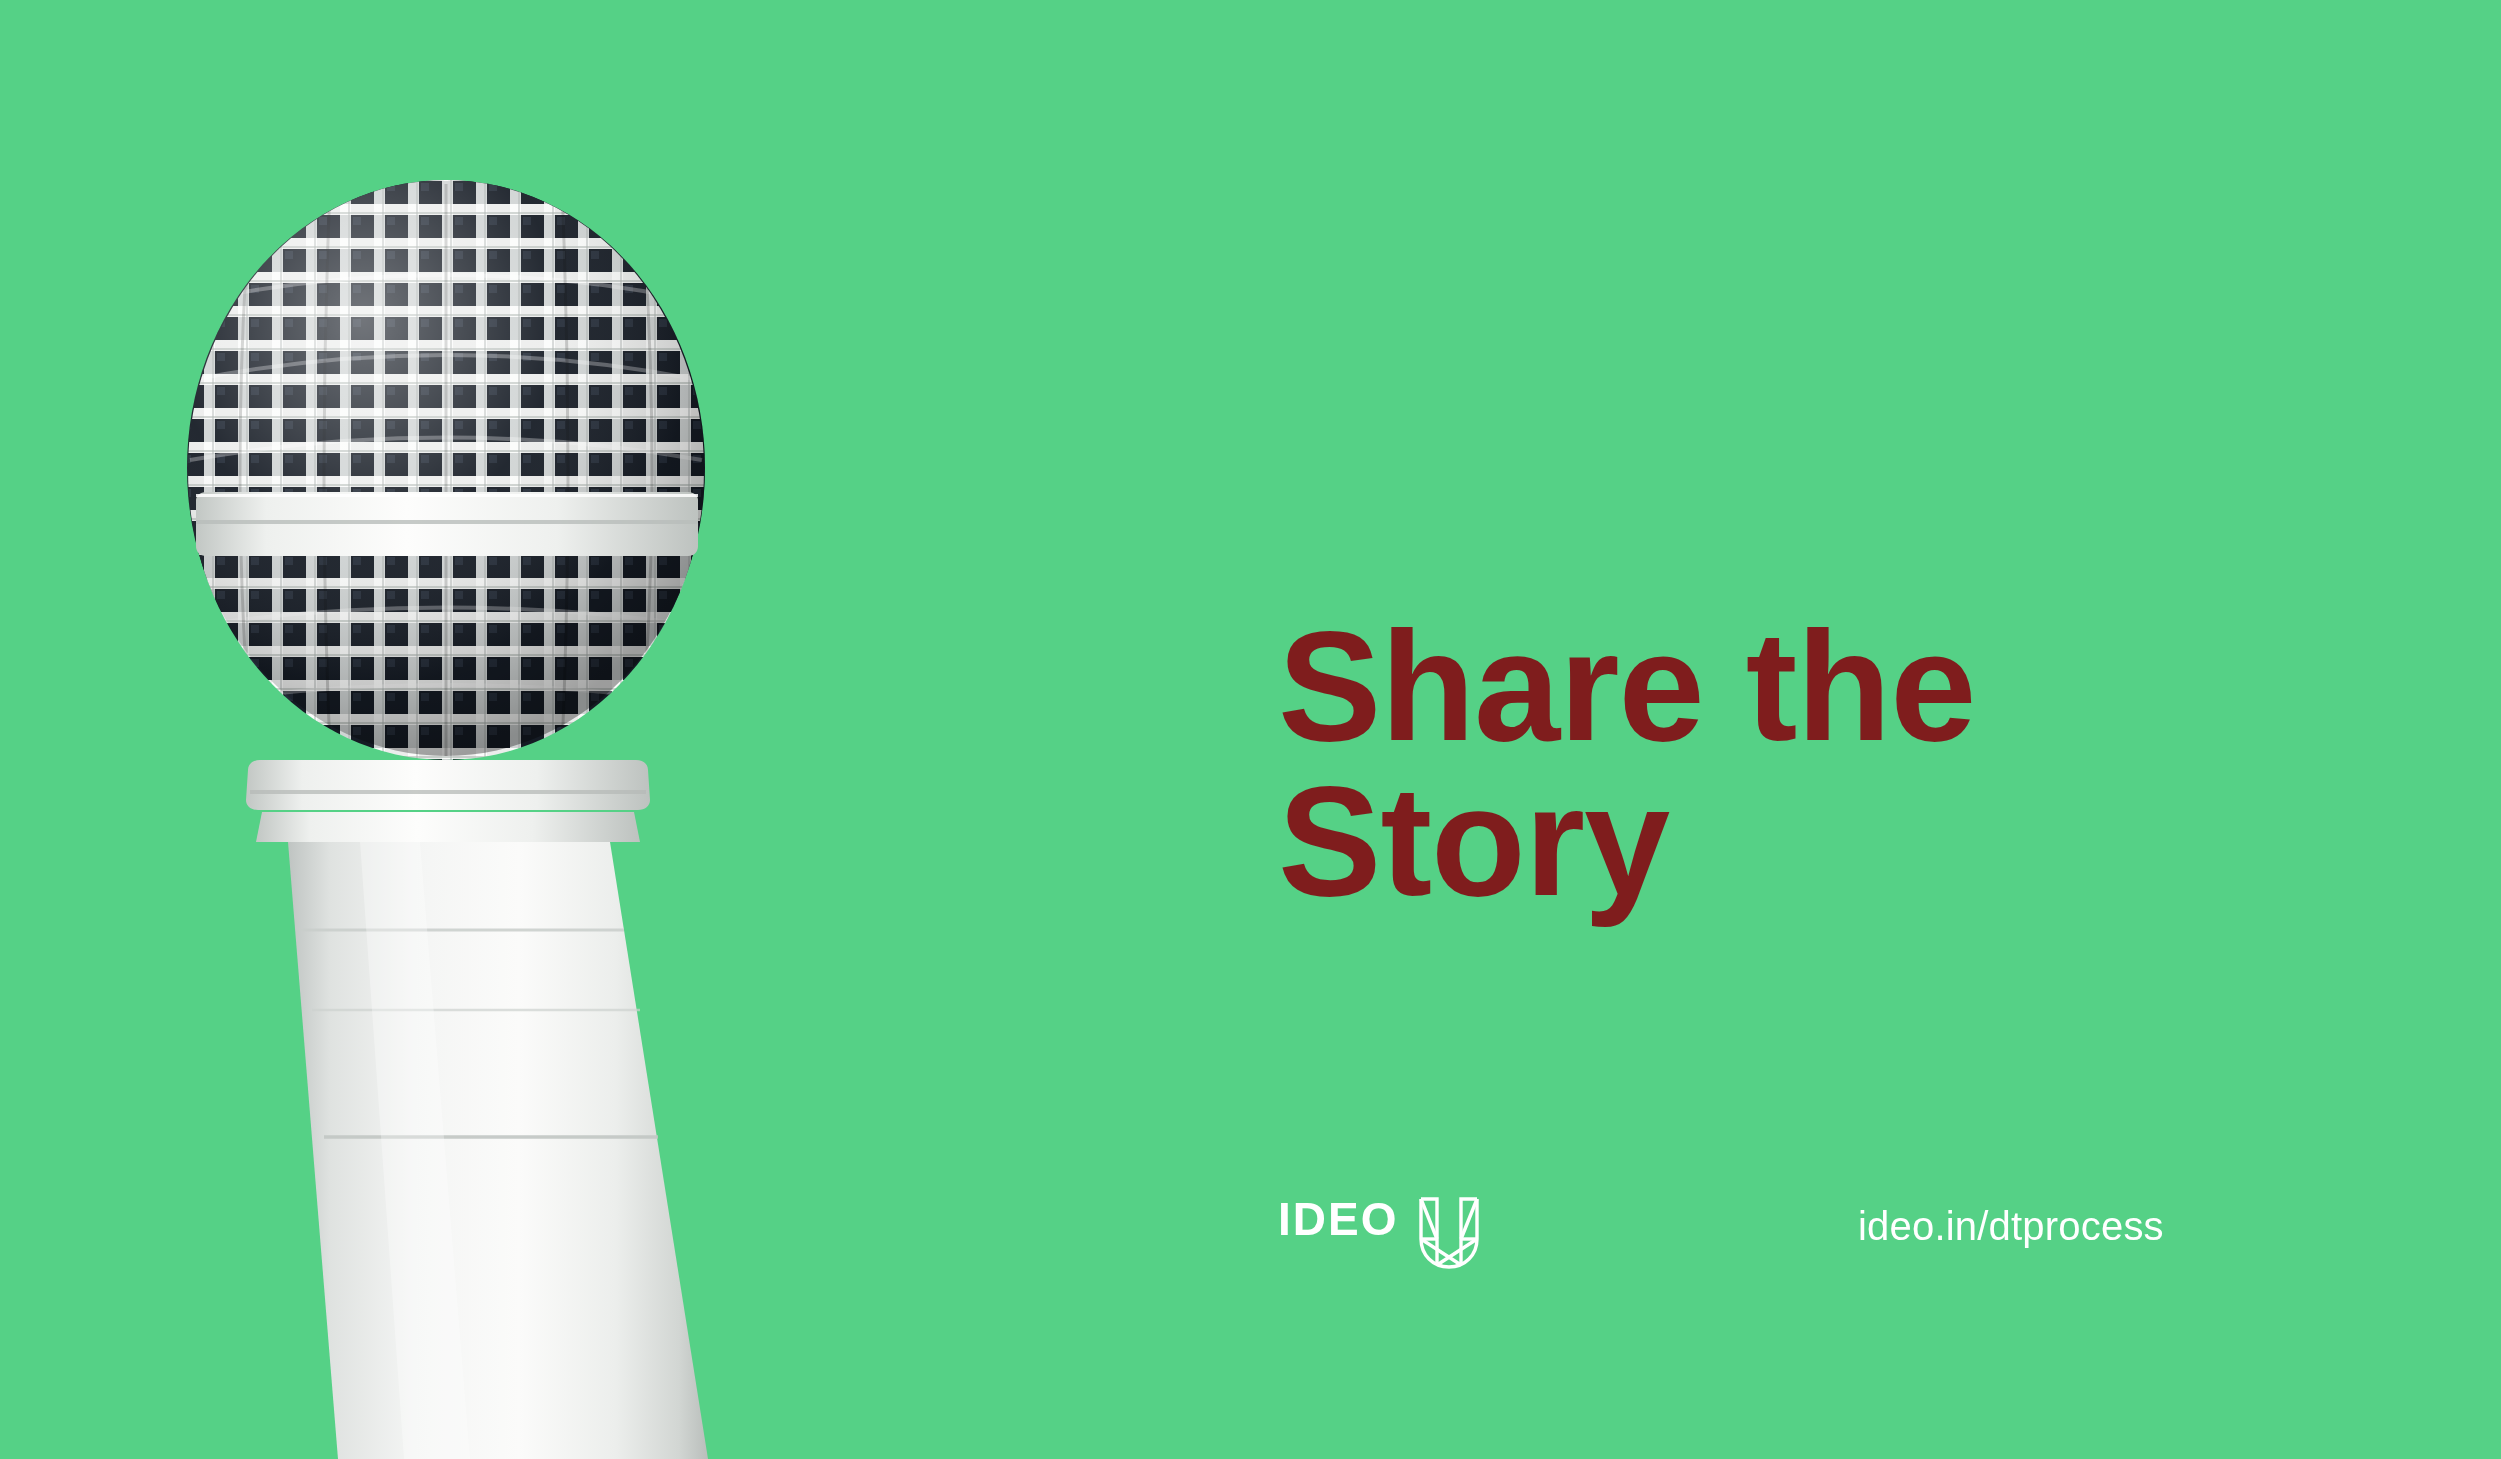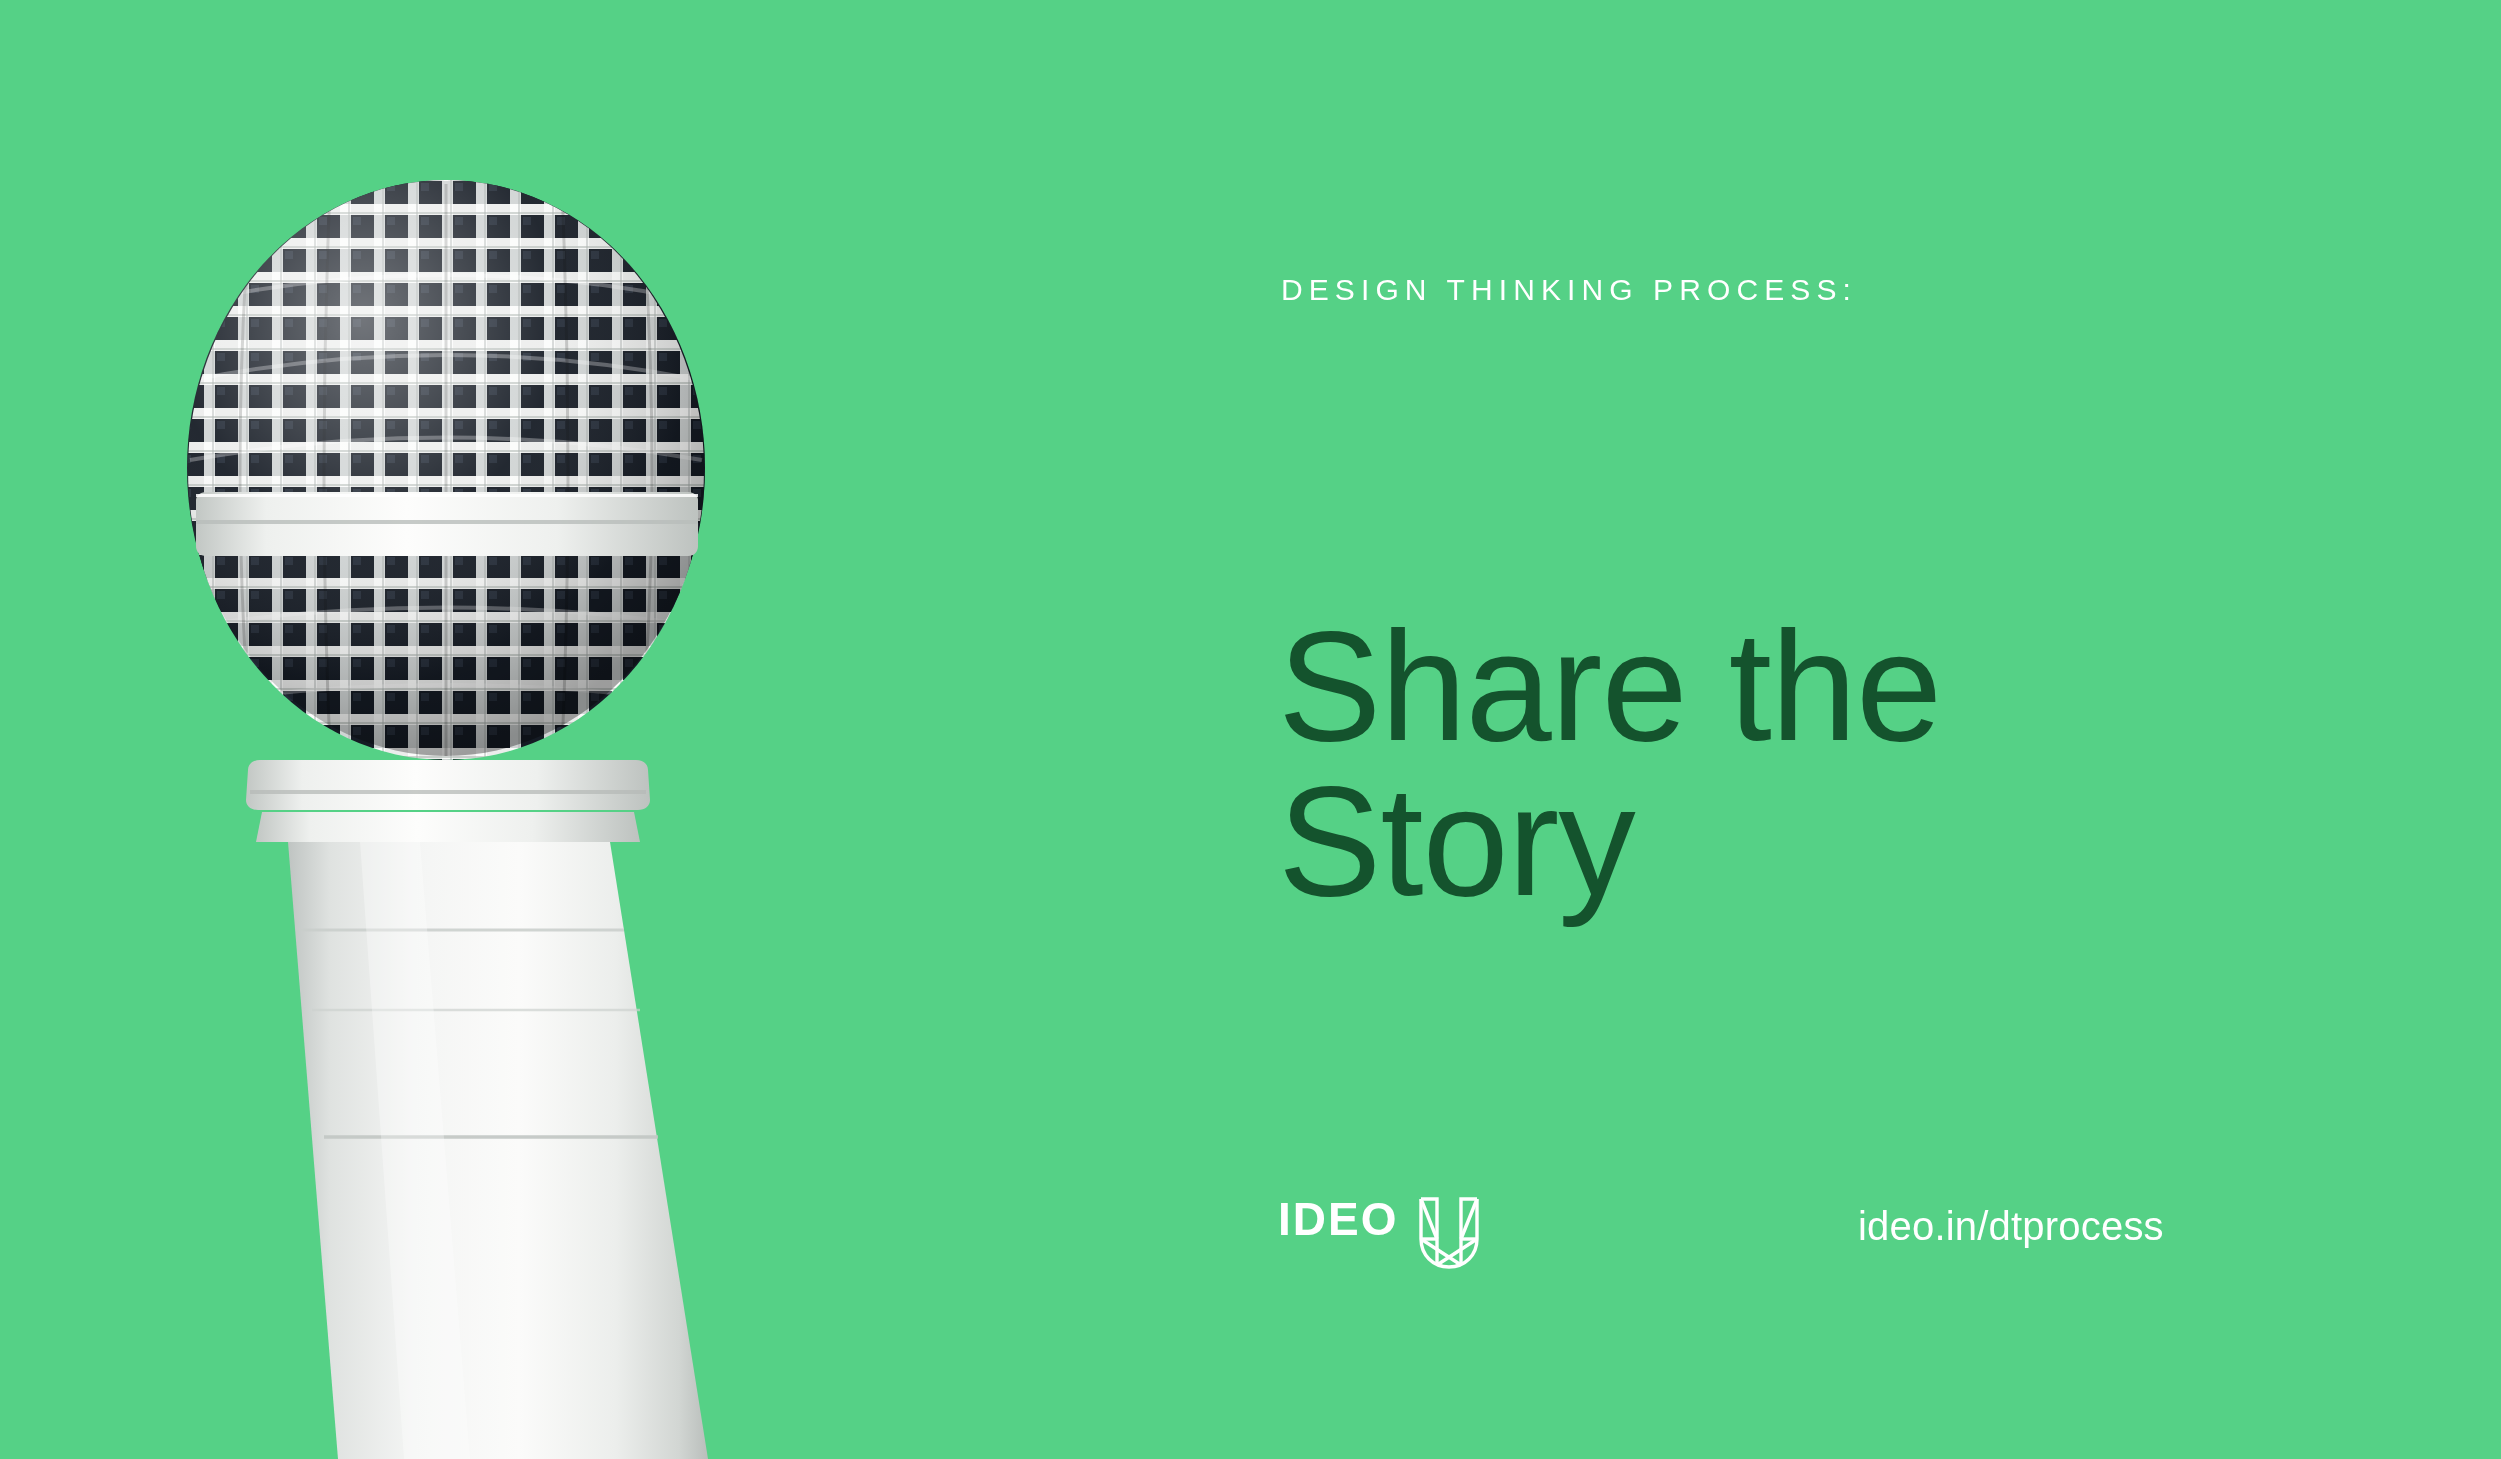--- a/index.html
+++ b/index.html
@@ -54,23 +54,23 @@
     font-weight: 300;
     letter-spacing: 6.1px;
     line-height: 1;
     white-space: nowrap;
   }
 
   .headline {
     position: absolute;
     top: 505px;
     left: 0;
-    color: #14532d;
+    color: #7f1d1d;
     font-size: 155px;
-    font-weight: 400;
+    font-weight: 700;
     line-height: 1.0;
     letter-spacing: -1px;
     white-space: nowrap;
   }
   .headline .hl-line {
     display: block;
   }
 
   
   .footer {
@@ -236,21 +236,20 @@
         <line x1="312" y1="1010" x2="640" y2="1010" stroke="#cdd2cf" stroke-width="2.5" opacity="0.7"></line>
         <line x1="324" y1="1137" x2="658" y2="1137" stroke="#c2c7c4" stroke-width="3.5" opacity="0.9"></line>
 
         <path d="M 360 842 L 420 842 L 470 1459 L 404 1459 Z" fill="#ffffff" opacity="0.32"></path>
       </g>
     </svg>
   </div>
 
   <div class="copy">
 
-    <div class="eyebrow">DESIGN THINKING PROCESS:</div>
 
     <h1 class="headline">
       <span class="hl-line">Share the</span>
       <span class="hl-line">Story</span>
     </h1>
 
     <div class="footer">
 
       <div class="brand-lockup">
         <span class="brand-wordmark">IDEO</span>

